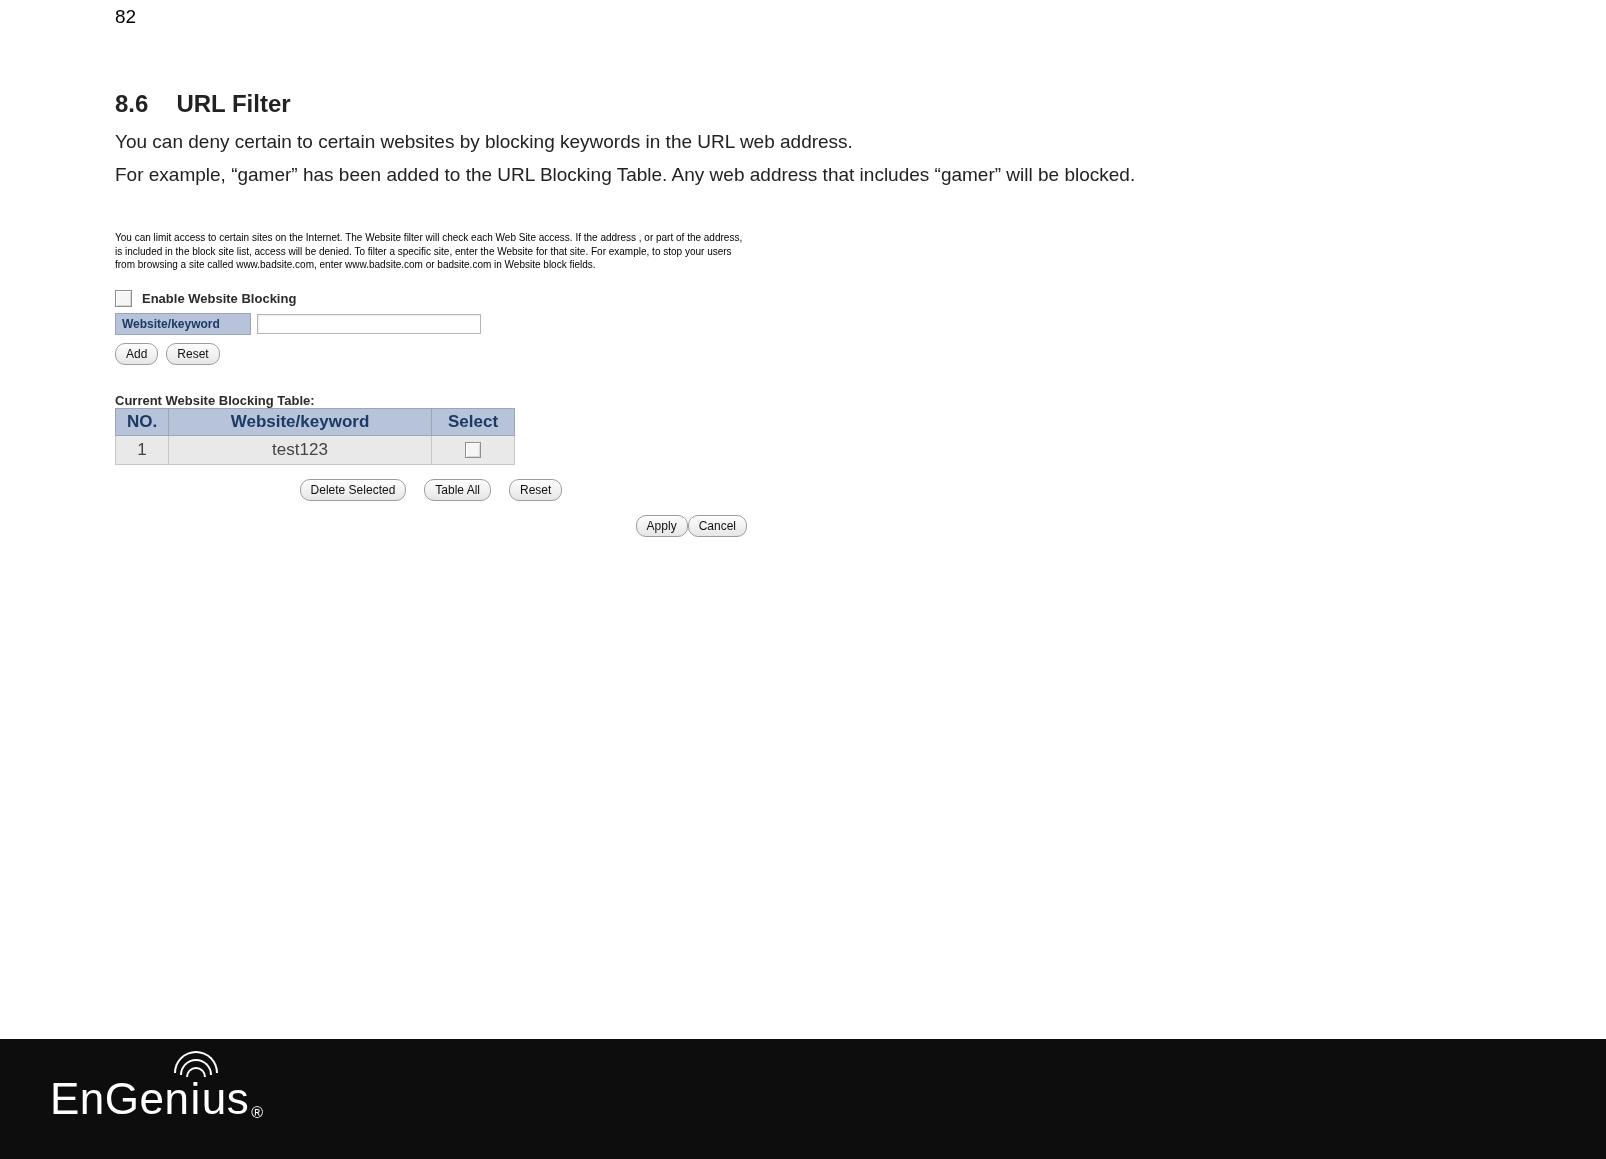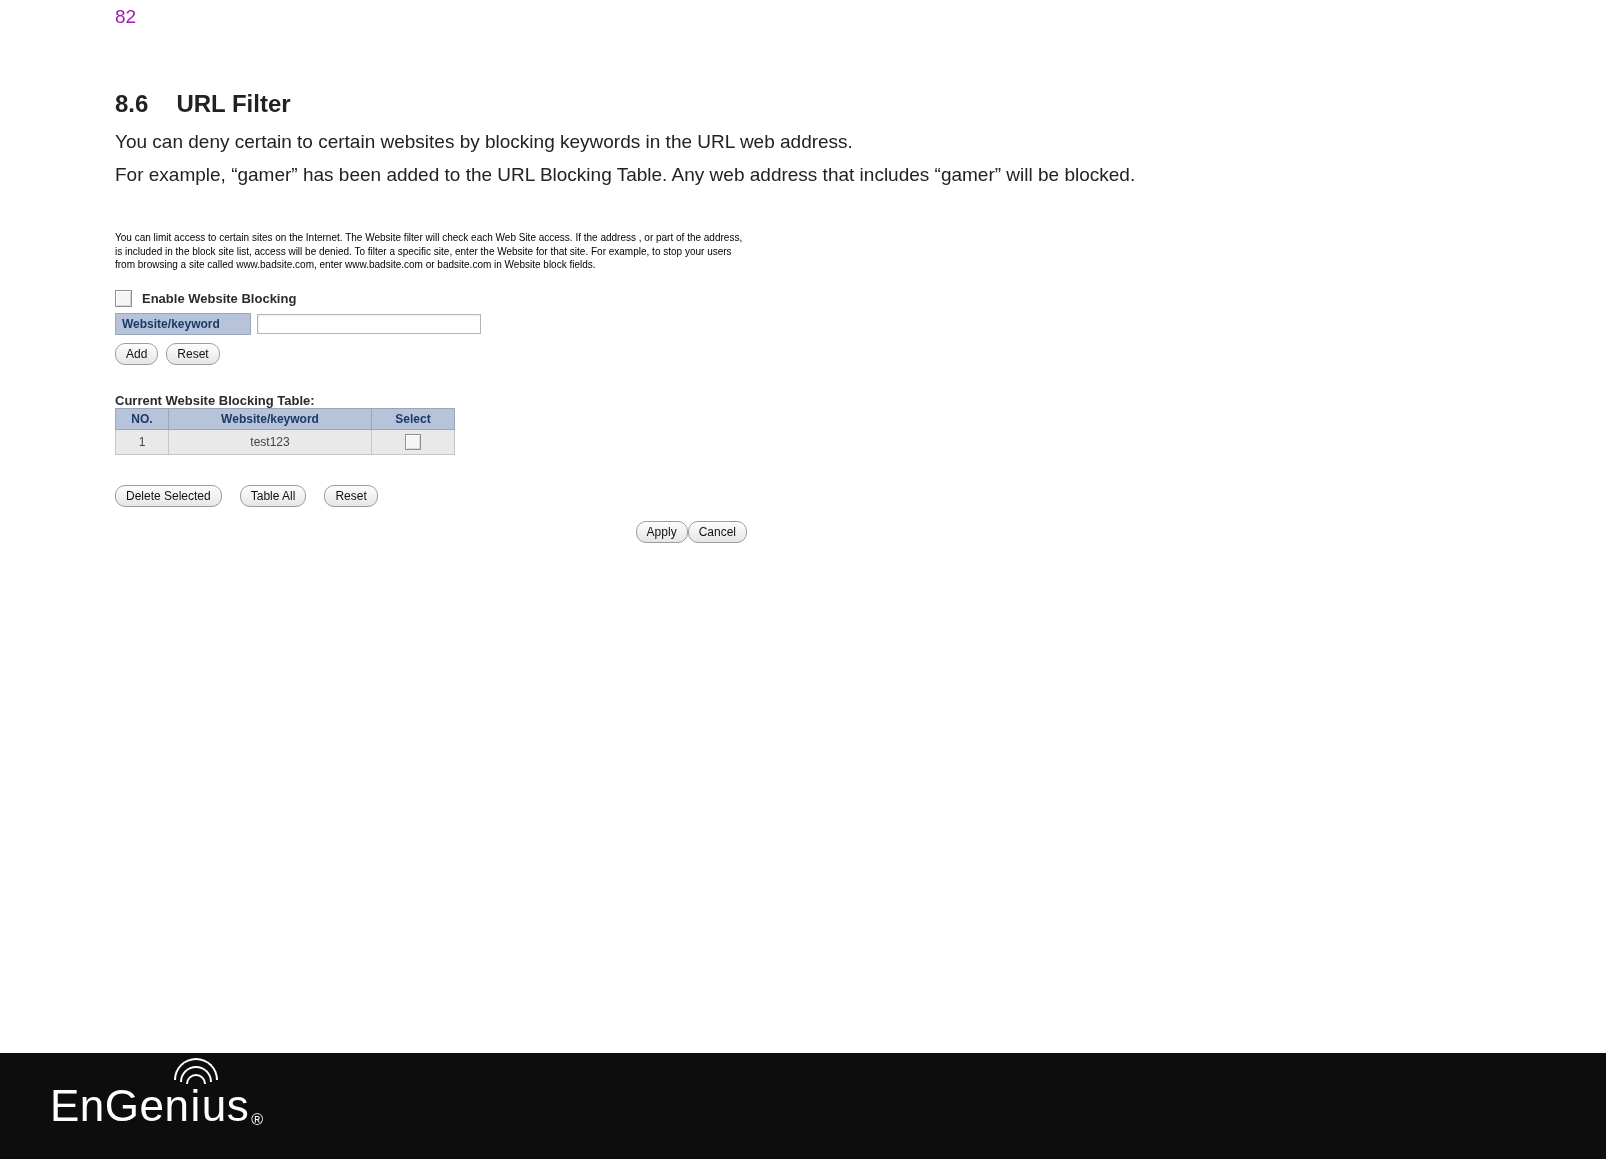--- a/index.html
+++ b/index.html
@@ -15,21 +15,21 @@
     min-height: 1159px;
     position: relative;
     box-sizing: border-box;
   }
   .content {
     padding: 0 115px 0 115px;
     box-sizing: border-box;
   }
   .page-number {
     font-size: 19px;
-    color: #a21caf;
+    color: #000000;
     padding-top: 6px;
   }
   .section-heading {
     font-size: 24px;
     font-weight: 700;
     margin-top: 62px;
     margin-bottom: 10px;
   }
   .section-heading .num { display:inline-block; margin-right: 28px; }
   .section-text {
@@ -106,22 +106,22 @@
   }
 
   .table-title {
     margin-top: 28px;
     font-size: 13px;
     font-weight: 700;
     color: #2b2b2b;
   }
   .tbl {
     border-collapse: collapse;
-    width: 340px;
-    font-size: 12px;
+    width: 400px;
+    font-size: 17px;
   }
   .tbl th {
     background: #b6c3d8;
     border: 1px solid #9aa7ba;
     color: #1c3a66;
     font-weight: 700;
     padding: 3px 4px;
     text-align: center;
   }
   .tbl th.no { width: 44px; }
@@ -136,37 +136,38 @@
   .sel-box {
     display:inline-block;
     width: 14px; height: 14px;
     border: 1px solid #8f8f8f;
     box-shadow: inset 1px 1px 0 #fff, inset -1px -1px 0 #d8d8d8;
     background: #f5f5f5;
     vertical-align: middle;
   }
 
   .table-btn-row {
-    margin-top: 30px;
+    margin-top: 14px;
     display:flex;
     gap: 18px;
+    justify-content: center;
   }
   .apply-row {
     margin-top: 14px;
     width: 632px;
     display:flex;
     justify-content: flex-end;
     gap: 0;
   }
 
   
   .footer {
     position: absolute;
     left: 0; right: 0; bottom: 0;
-    height: 106px;
+    height: 120px;
     background: #0d0d0d;
     display:flex;
     align-items:center;
     padding-left: 50px;
     box-sizing: border-box;
   }
   .brand {
     color: #fff;
     font-family: Arial, "Segoe UI", sans-serif;
     font-size: 44px;

